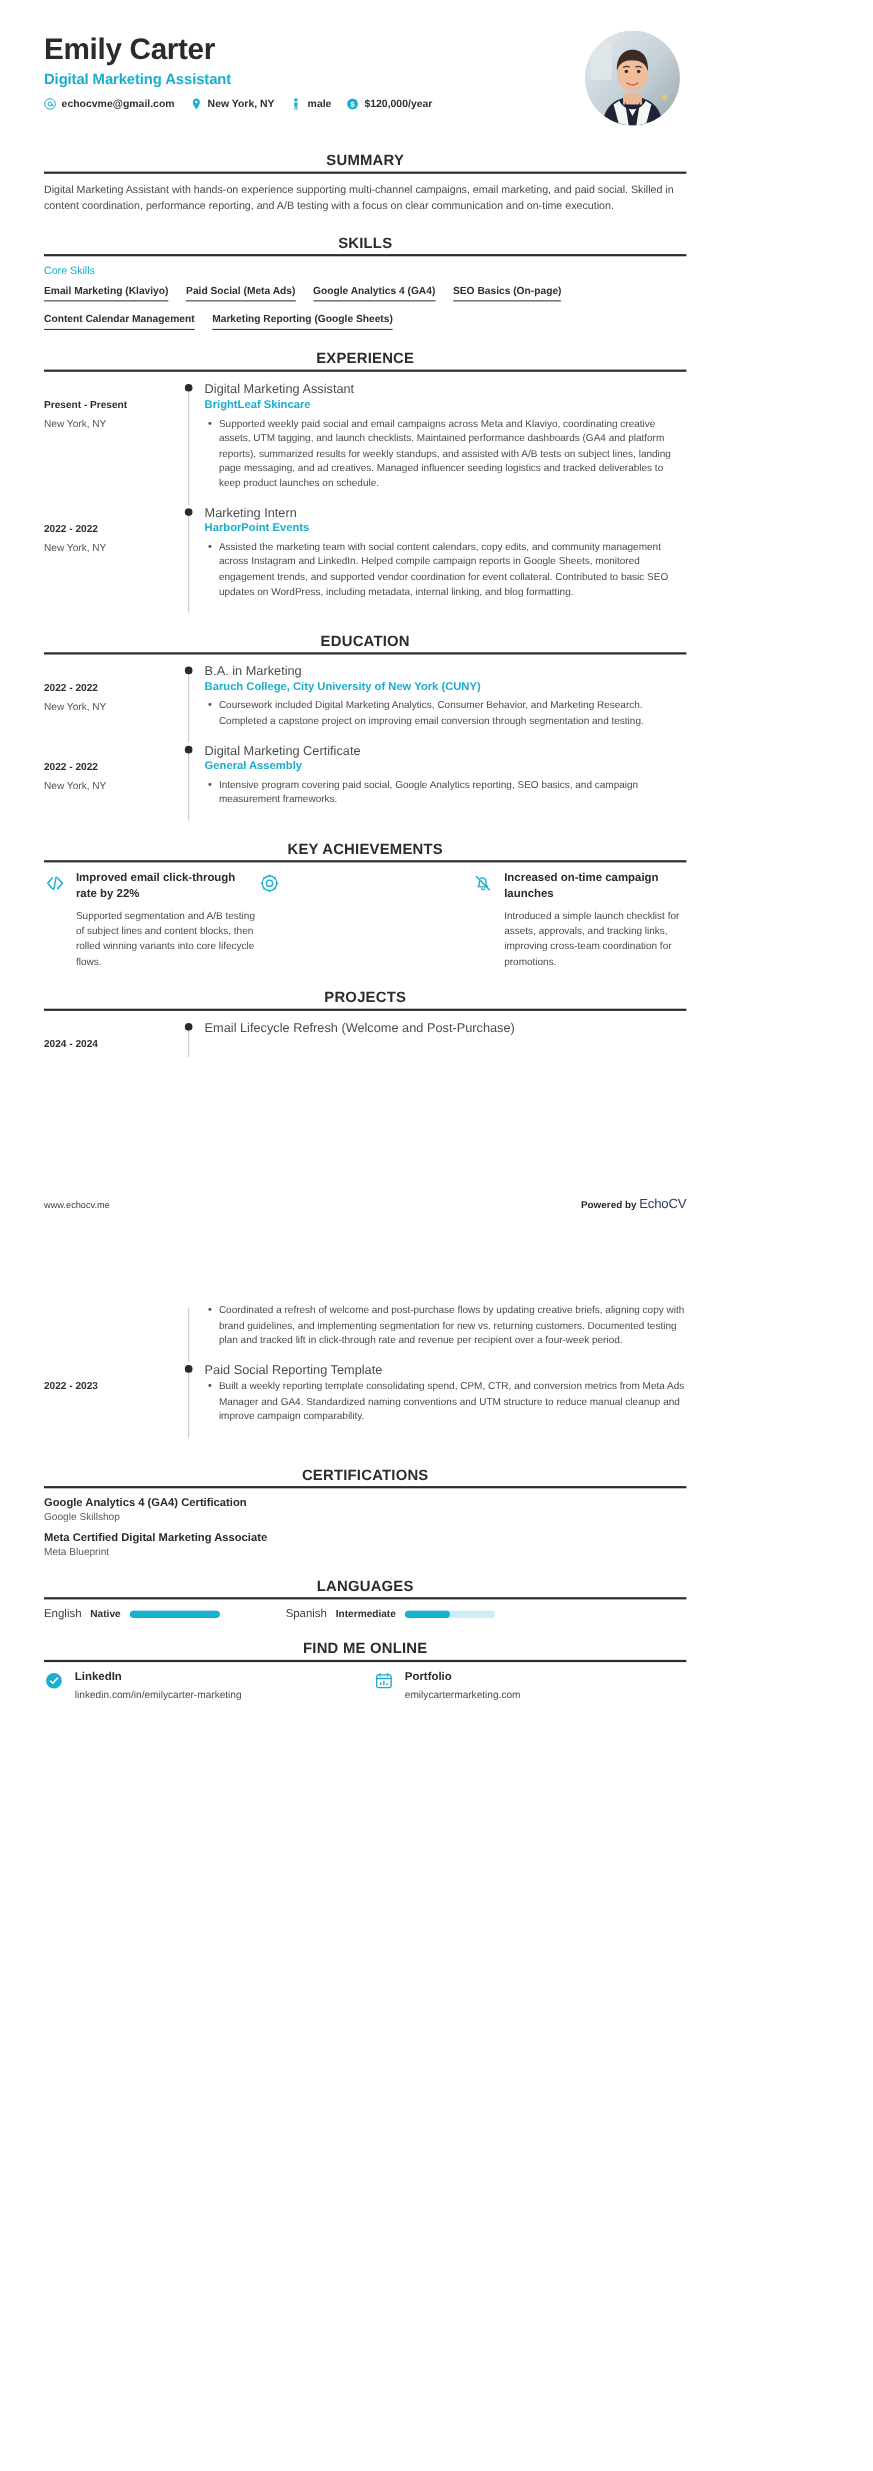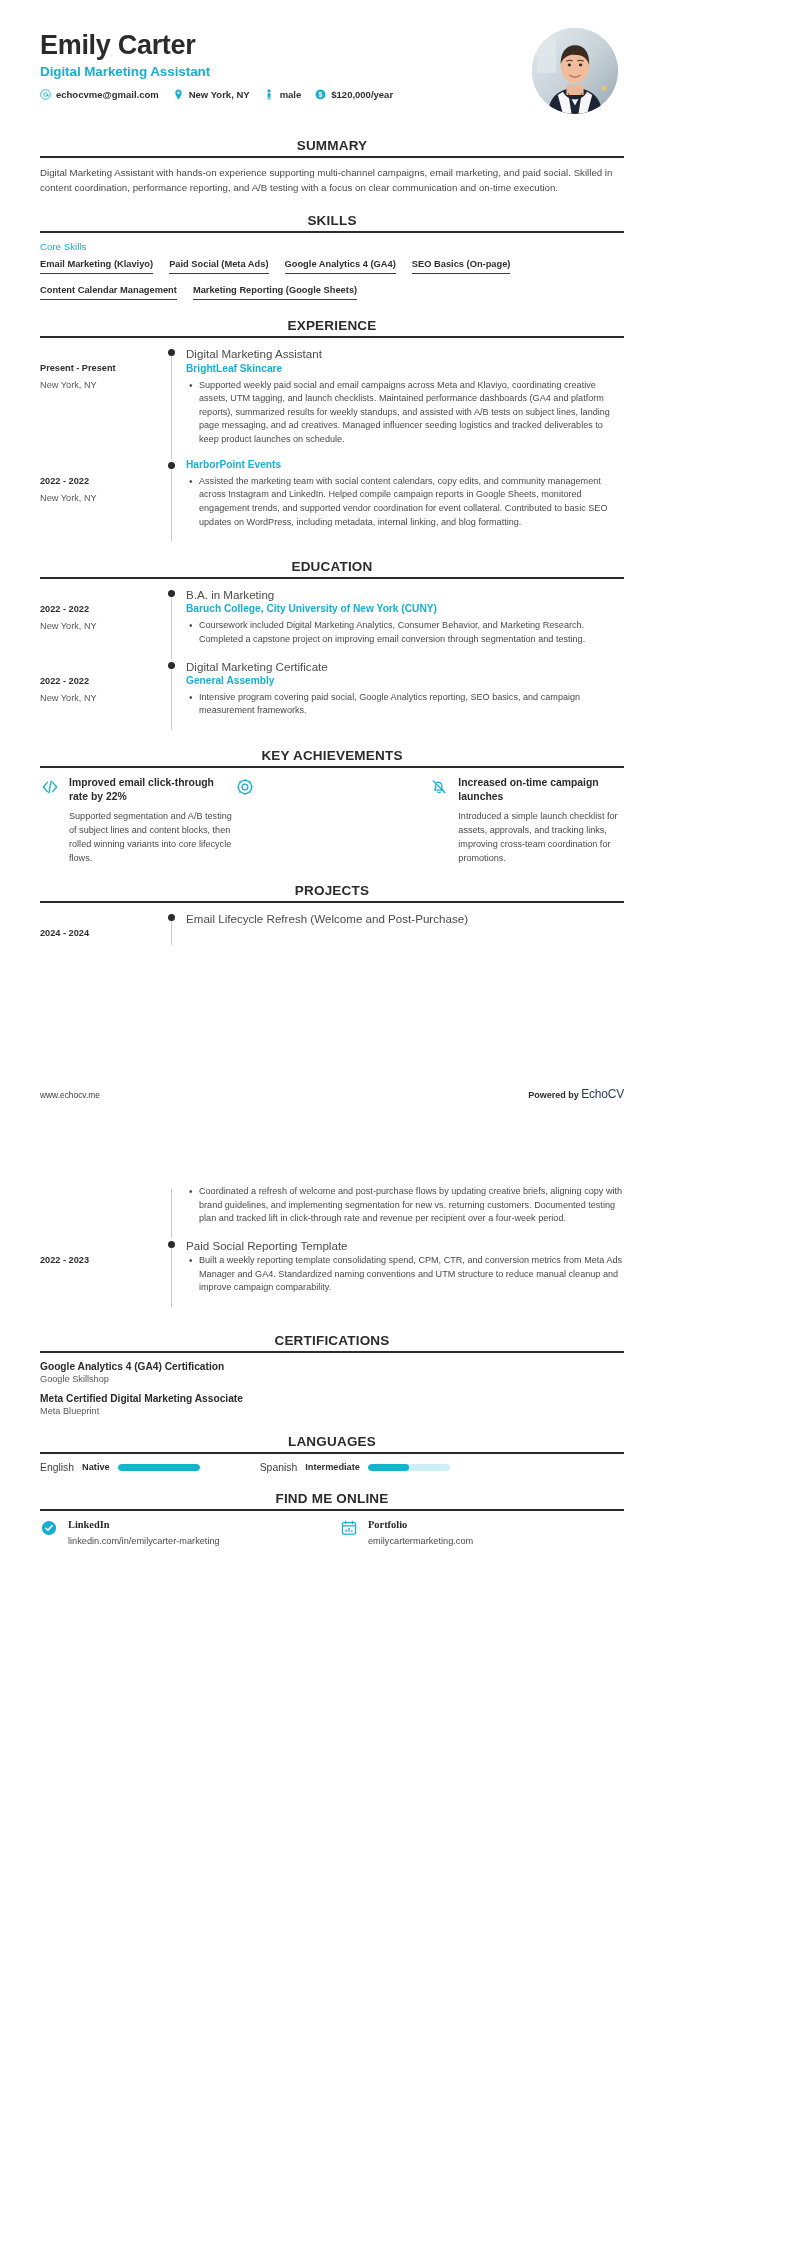--- a/index.html
+++ b/index.html
@@ -233,21 +233,21 @@
     width: 82px; height: 7px; border-radius: 4px;
     background: #cdeef5; overflow: hidden;
   }
   .lang-bar > span { display: block; height: 100%; background: #16B4CC; border-radius: 4px; }
 
   
   .online-grid { display: flex; gap: 60px; }
   .online { display: flex; gap: 10px; width: 240px; align-items: flex-start; }
   .online-icon { flex: 0 0 18px; width: 18px; height: 18px; color: #19AED0; display:flex; align-items:center; justify-content:center; }
   .online-icon svg { display:block; }
-  .online-label { font-size: 10.4px; font-weight: bold; color: #2b2b2b; margin-bottom: 5px; font-family: Liberation Serif, serif; }
+  .online-label { font-size: 10.4px; font-weight: bold; color: #2b2b2b; margin-bottom: 5px; }
   .online-url { font-size: 9.2px; color: #4a4a4a; line-height: 1.45; word-break: break-word; }
 
   
   .page-footer {
     position: absolute;
     left: 40px;
     right: 40px;
     bottom: 22px;
     display: flex;
     align-items: baseline;
@@ -385,20 +385,21 @@
 
       <div class="entry">
         <div class="entry-meta">
           <div class="entry-date">2022 - 2022</div>
           <div class="entry-loc">New York, NY</div>
         </div>
         <div class="entry-line">
             <span class="dot"></span>
           </div>
         <div class="entry-body">
+          <div class="entry-role">Marketing Intern</div>
           <div class="entry-org">HarborPoint Events</div>
           <ul class="bullets">
             <li>Assisted the marketing team with social content calendars, copy edits, and community management across Instagram and LinkedIn. Helped compile campaign reports in Google Sheets, monitored engagement trends, and supported vendor coordination for event collateral. Contributed to basic SEO updates on WordPress, including metadata, internal linking, and blog formatting.</li>
           </ul>
         </div>
       </div>
     </div>
 
     <div class="section">
       <h2 class="section-title">EDUCATION</h2>

